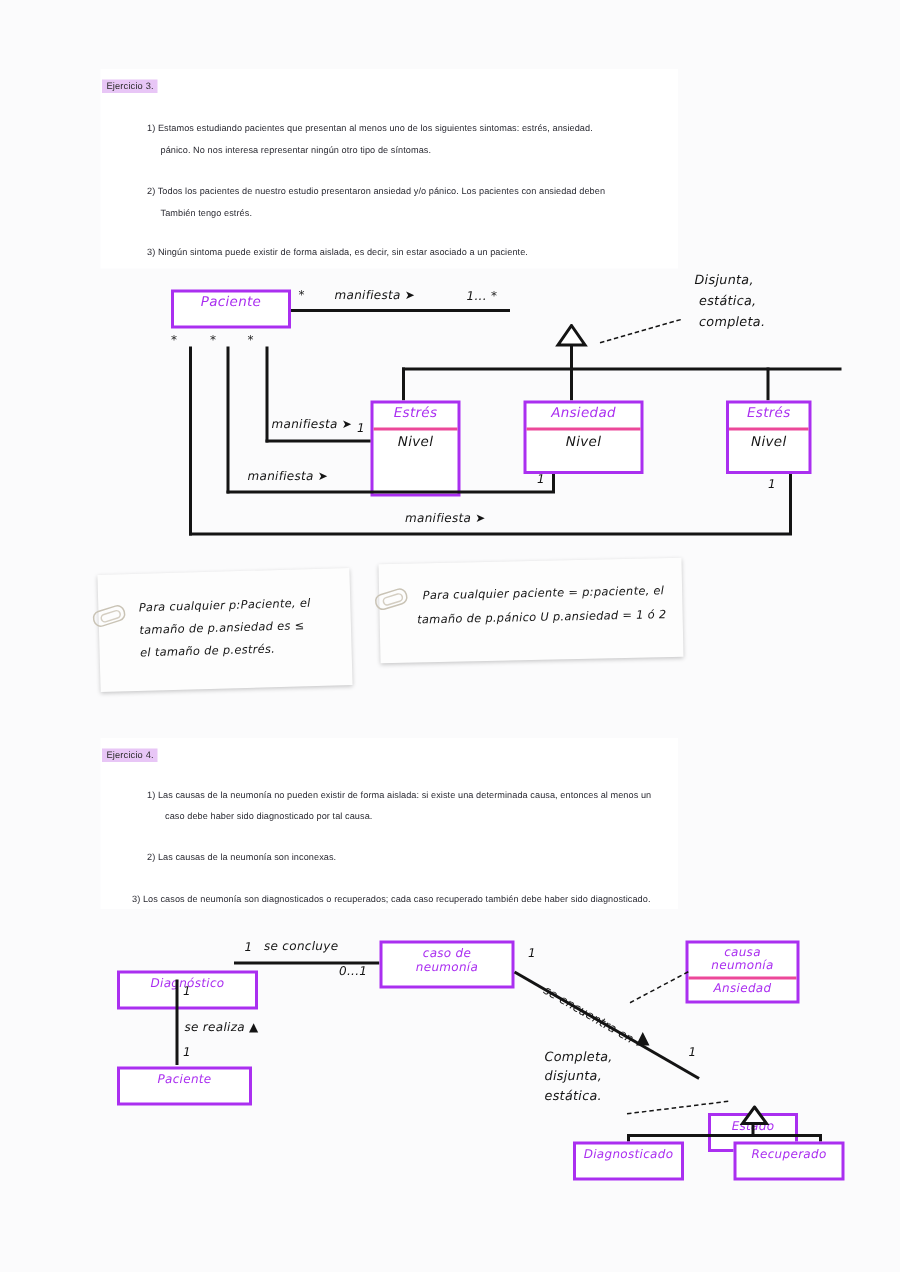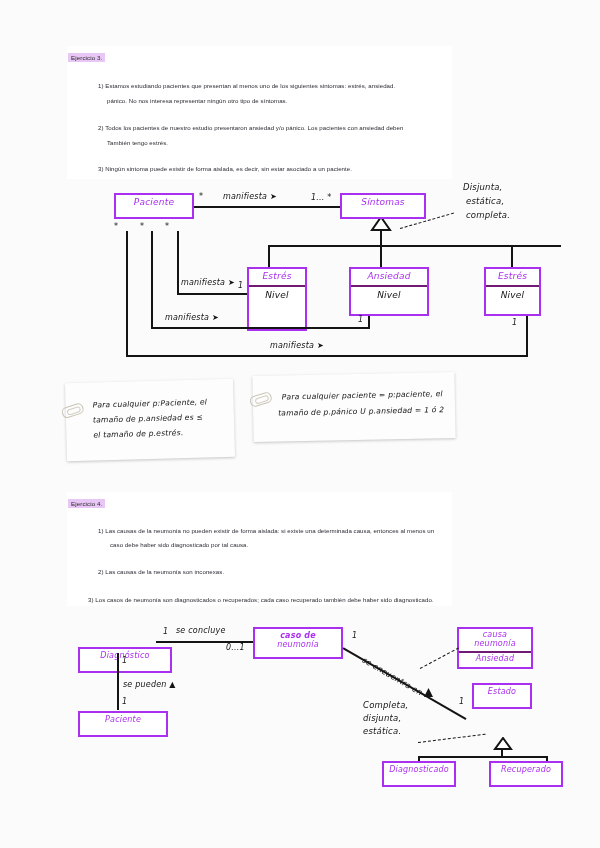--- a/index.html
+++ b/index.html
@@ -71,21 +71,21 @@
   }
   .umlbox .cname {
     color: #aa2ff0;
     text-align: center;
     font-size: 9px;
     line-height: 1.1;
     padding: 3px 2px;
   }
   .umlbox .cname.small { font-size: 8px; }
   .umlbox .attr {
-    border-top: 2px solid #701a75;
+    border-top: 2px solid #ec4899;
     color: #141414;
     text-align: center;
     font-size: 9px;
     padding: 3px 2px;
   }
   .umlbox .attr.purple { color: #aa2ff0; }
 
   
   .ln {
     position: absolute;
@@ -188,23 +188,20 @@
 
   <div class="dash" style="left:400px; top:228px; width:56px; transform:rotate(-16deg); transform-origin:0 50%;"></div>
   <div class="note-txt hw" style="left:463px; top:182px;">Disjunta,</div>
   <div class="note-txt hw" style="left:466px; top:196px;">estática,</div>
   <div class="note-txt hw" style="left:466px; top:210px;">completa.</div>
 
   <div class="umlbox" id="box-paciente-top" style="left:114px; top:193px; width:80px; height:26px;">
     <div class="cname hw">Paciente</div>
   </div>
 
-  <div class="umlbox" id="box-sintomas" style="left:340px; top:193px; width:86px; height:26px;">
-    <div class="cname hw">Síntomas</div>
-  </div>
 
   <div class="umlbox" style="left:247px; top:267px; width:60px; height:64px;">
     <div class="cname hw">Estrés</div>
     <div class="attr hw">Nivel</div>
   </div>
 
   <div class="umlbox" style="left:349px; top:267px; width:80px; height:49px;">
     <div class="cname hw">Ansiedad</div>
     <div class="attr hw">Nivel</div>
   </div>
@@ -259,27 +256,27 @@
   <div class="ln h" style="left:156px; top:641px; width:97px;"></div>
   <div class="mult hw" style="left:163px; top:627px;">1</div>
   <div class="lbl hw" style="left:176px; top:626px;">se concluye</div>
   <div class="mult hw" style="left:226px; top:643px;text-align:center;">0...1</div>
 
   <div class="umlbox" style="left:78px; top:627px; width:94px; height:26px;margin-top:20px;">
     <div class="cname hw small">Diagnóstico</div>
   </div>
 
   <div class="umlbox" style="left:253px; top:627px; width:90px; height:32px;">
-    <div class="cname hw small" style="padding-bottom:0;font-weight:bold;">caso  de</div>
+    <div class="cname hw small" style="padding-bottom:0;">caso  de</div>
     <div class="cname hw small" style="padding-top:0;">neumonía</div>
   </div>
 
   <div class="ln v" style="left:117px; top:653px; height:57px;"></div>
   <div class="mult hw" style="left:122px; top:656px;">1</div>
-  <div class="lbl hw" style="left:123px; top:680px;">se pueden ▲</div>
+  <div class="lbl hw" style="left:123px; top:680px;">se realiza ▲</div>
   <div class="mult hw" style="left:122px; top:697px;">1</div>
 
   <div class="umlbox" style="left:78px; top:711px; width:90px; height:26px;">
     <div class="cname hw small">Paciente</div>
   </div>
 
   <div class="diag" style="left:343px; top:647px; width:142px; transform:rotate(30deg);"></div>
   <div class="mult hw" style="left:352px; top:631px;">1</div>
   <div class="lbl hw" style="left:363px; top:655px; transform:rotate(30deg); transform-origin:0 50%;">se encuentra en</div>
   <svg style="position:absolute; left:423px; top:687px; width:12px; height:12px;">
@@ -292,21 +289,21 @@
     <div class="cname hw small" style="padding:0 2px 2px 2px;">neumonía</div>
     <div class="attr hw small purple" style="font-size:8px; padding:1px 2px;">Ansiedad</div>
   </div>
   <div class="dash" style="left:420px; top:668px; width:44px; transform:rotate(-28deg); transform-origin:0 50%;"></div>
 
   <div class="note-txt hw" style="left:363px; top:700px;">Completa,</div>
   <div class="note-txt hw" style="left:363px; top:713px;">disjunta,</div>
   <div class="note-txt hw" style="left:363px; top:726px;">estática.</div>
   <div class="dash" style="left:418px; top:742px; width:68px; transform:rotate(-7deg); transform-origin:0 50%;"></div>
 
-  <div class="umlbox" style="left:472px; top:683px; width:60px; height:26px;">
+  <div class="umlbox" style="left:472px; top:742px; width:60px; height:26px;">
     <div class="cname hw small">Estado</div>
   </div>
 
   <svg style="position:absolute; left:493px; top:737px; width:20px; height:14px;">
     <polygon points="10,1 18,12 2,12" fill="#ffffff" stroke="#141414" stroke-width="2"></polygon>
   </svg>
   <div class="ln v" style="left:501px; top:749px; height:8px;"></div>
   <div class="ln h" style="left:418px; top:756px; width:130px;"></div>
   <div class="ln v" style="left:418px; top:756px; height:6px;"></div>
   <div class="ln v" style="left:546px; top:756px; height:6px;"></div>

